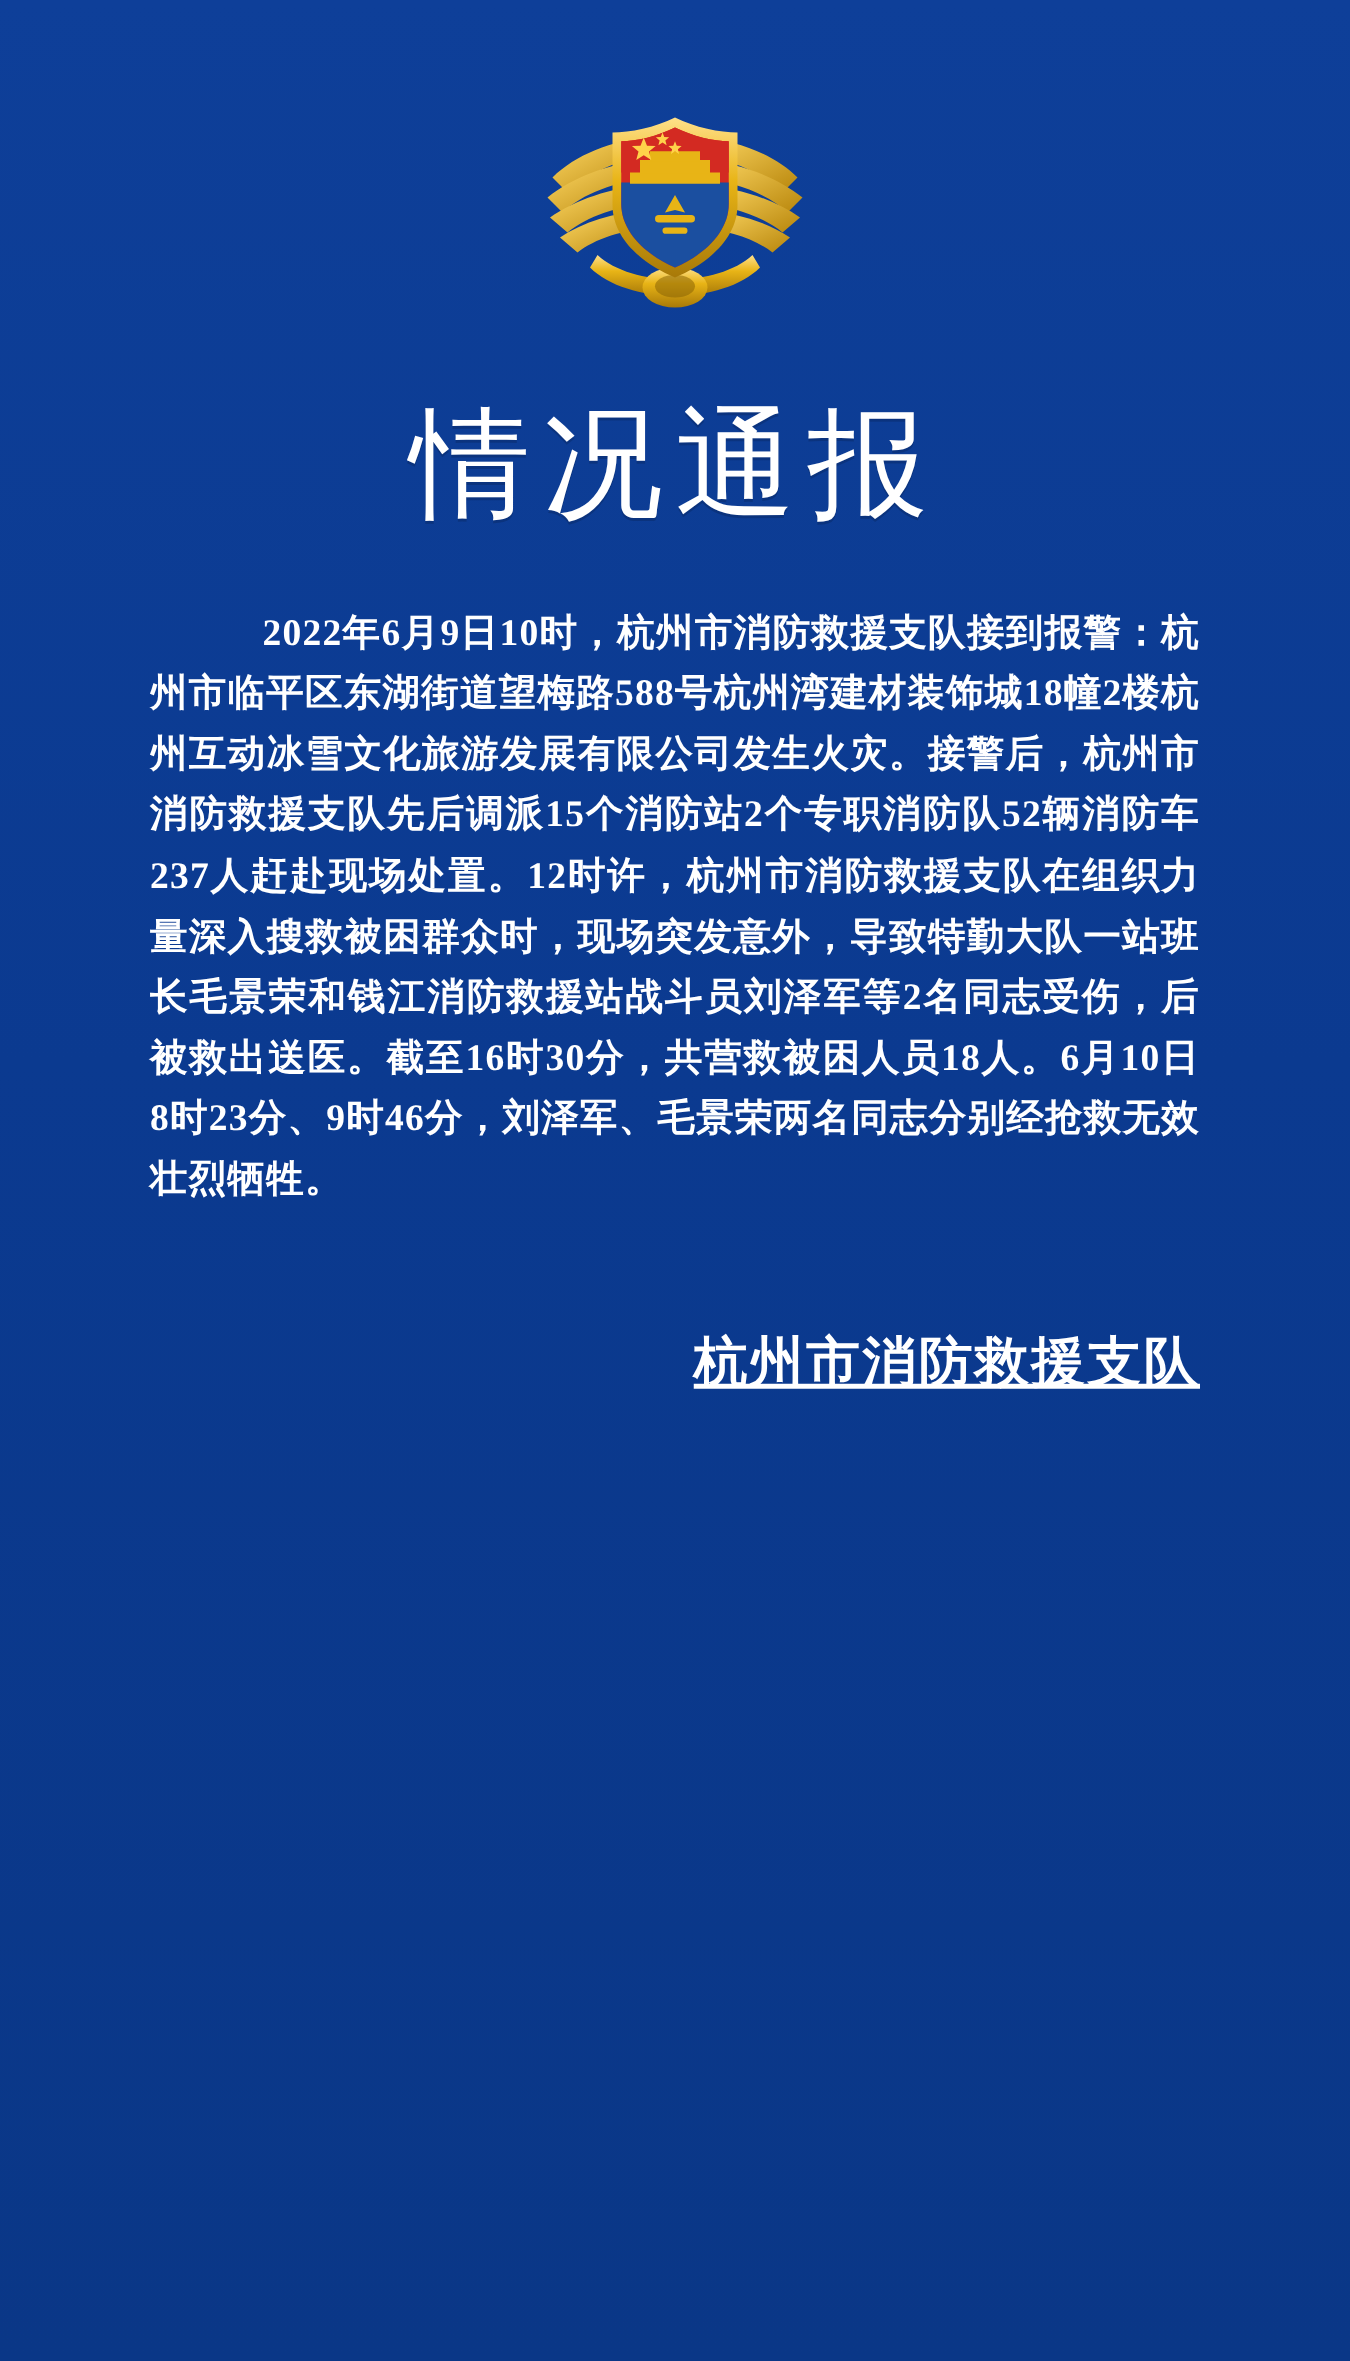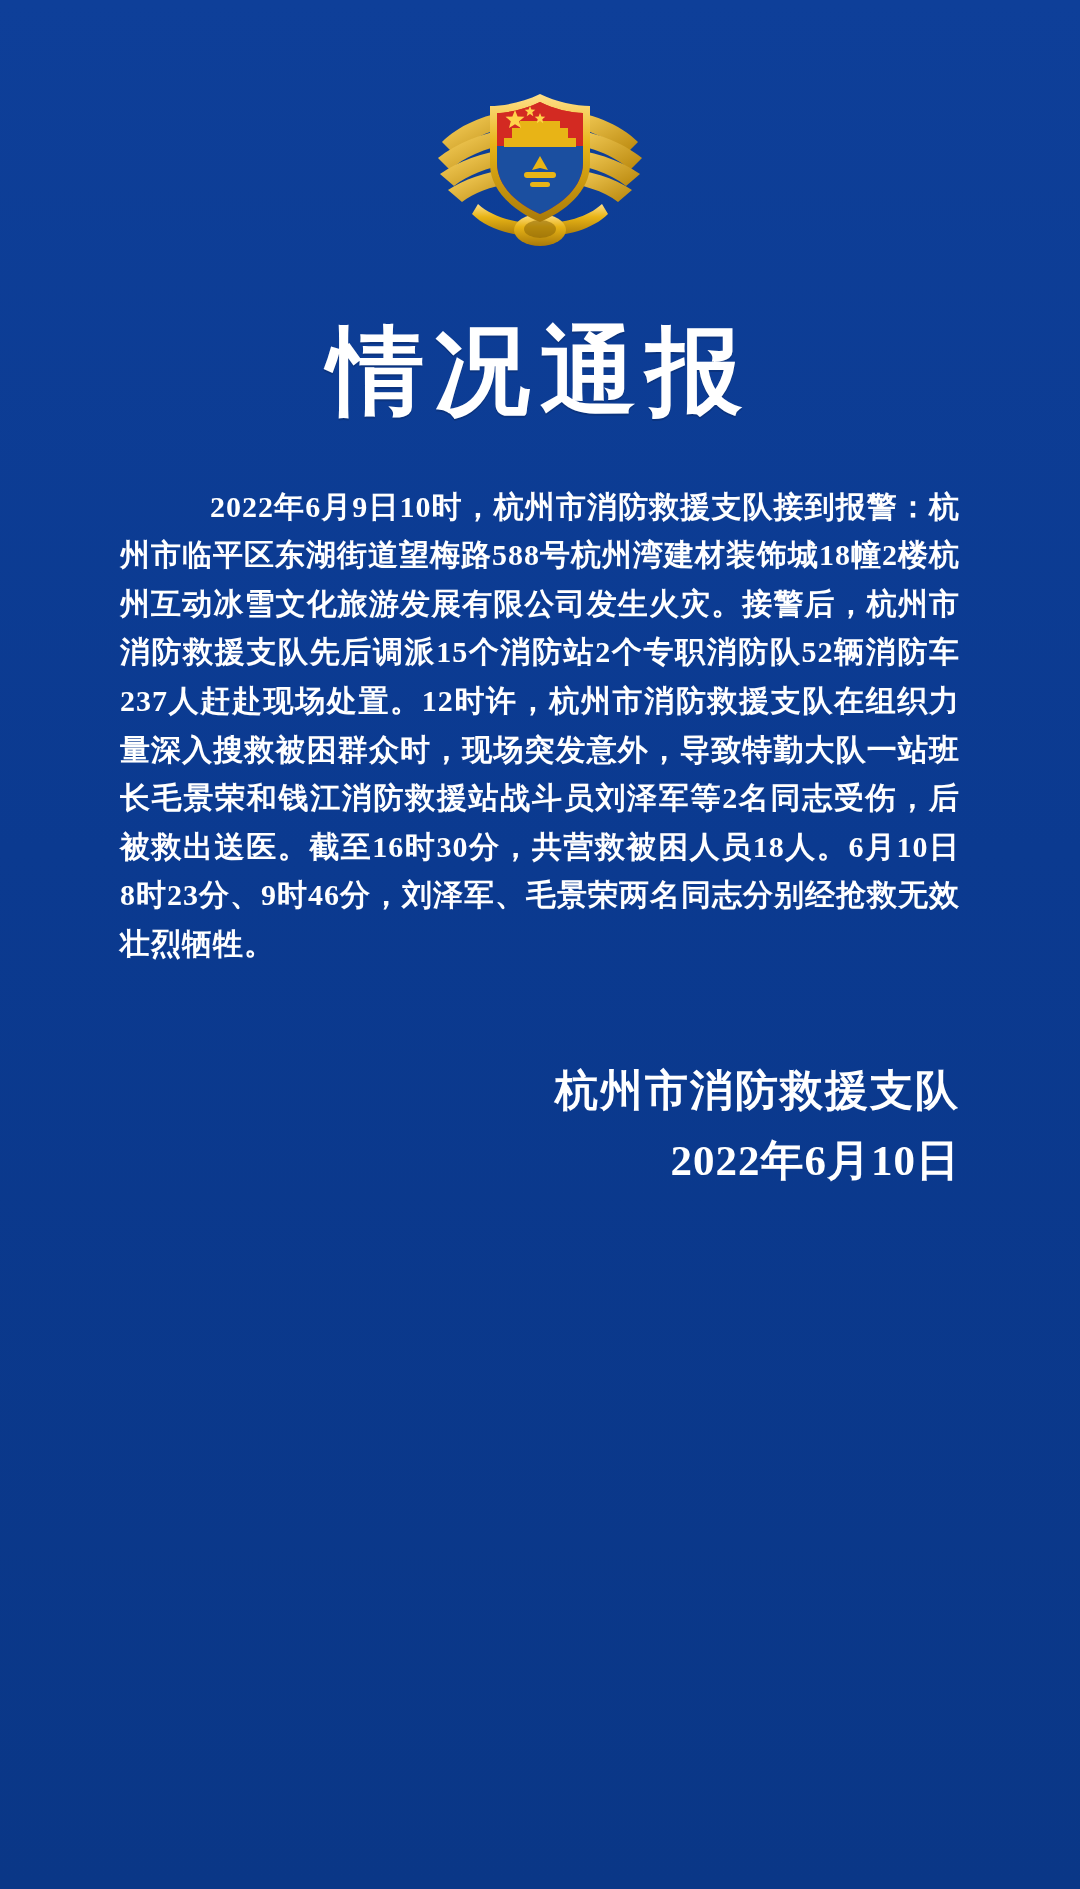--- a/index.html
+++ b/index.html
@@ -31,21 +31,21 @@
   }
   .emblem-wrap svg {
     display: block;
     width: 240px;
     height: 185px;
   }
   .title {
     margin-top: 62px;
     color: #ffffff;
     font-size: 96px;
-    font-weight: bold;
+    font-weight: normal;
     letter-spacing: 10px;
     text-align: center;
     line-height: 1.1;
     font-family: "Liberation Serif", "DejaVu Serif", serif;
     text-shadow: 0 2px 0 rgba(0,0,0,0.15);
   }
   .body-text {
     margin-top: 58px;
     width: 840px;
     color: #ffffff;
@@ -62,21 +62,21 @@
     width: 840px;
     margin-top: 90px;
     text-align: right;
     color: #ffffff;
     font-size: 43px;
     font-weight: bold;
     line-height: 1.5;
     letter-spacing: 2px;
     font-family: "Liberation Serif", "DejaVu Serif", serif;
   }
-  .sig-line { display: block; }
+  .sig-line { display: block; text-decoration: underline; }
   .sig-date { display: block; margin-top: 6px; letter-spacing: 1px; }
 </style>
 </head>
 <body>
 
 <div class="poster">
 
   <div class="emblem-wrap">
     <svg viewBox="0 0 240 185" xmlns="http://www.w3.org/2000/svg" aria-hidden="true">
       <defs>
@@ -129,16 +129,15 @@
       <rect x="110" y="110" width="20" height="5" rx="2.5" fill="#e8b416"></rect>
     </svg>
   </div>
 
   <div class="title">情况通报</div>
 
   <div class="body-text">2022年6月9日10时，杭州市消防救援支队接到报警：杭州市临平区东湖街道望梅路588号杭州湾建材装饰城18幢2楼杭州互动冰雪文化旅游发展有限公司发生火灾。接警后，杭州市消防救援支队先后调派15个消防站2个专职消防队52辆消防车237人赶赴现场处置。12时许，杭州市消防救援支队在组织力量深入搜救被困群众时，现场突发意外，导致特勤大队一站班长毛景荣和钱江消防救援站战斗员刘泽军等2名同志受伤，后被救出送医。截至16时30分，共营救被困人员18人。6月10日8时23分、9时46分，刘泽军、毛景荣两名同志分别经抢救无效壮烈牺牲。</div>
 
   <div class="signature">
     <span class="sig-line">杭州市消防救援支队</span>
-    <span class="sig-date">2022年6月10日</span>
   </div>
 
 </div>
 
 </body></html>

